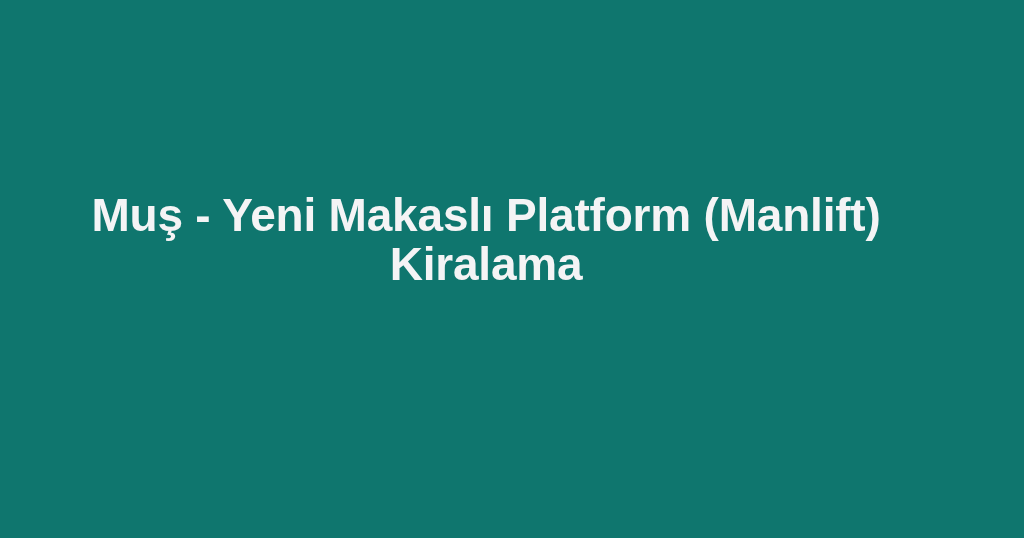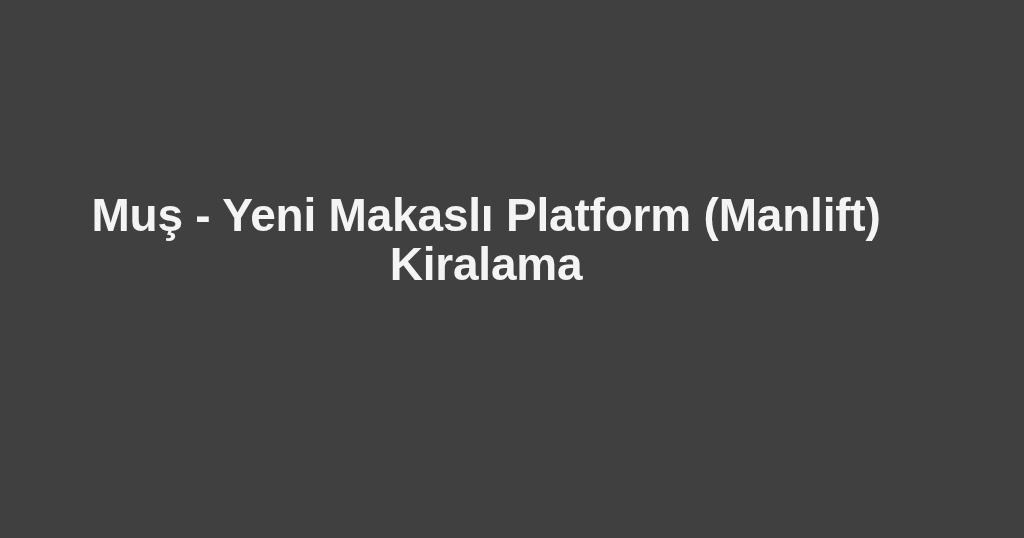--- a/index.html
+++ b/index.html
@@ -46,20 +46,20 @@
     letter-spacing: -0.2px;
     text-align: center;
     color: #f4f4f5;
     word-wrap: break-word;
     text-rendering: optimizeLegibility;
   }
 </style>
 </head>
 <body style="background-color: rgb(10, 49, 120);">
 
-<div class="og-card" style="background-color: #404040; padding-left: 28px;">
+<div class="og-card" style="background-color: #0f766e; padding-left: 28px;">
 
   <div class="og-card__inner">
 
     <h1 class="og-card__title" style="color: rgb(244, 244, 245);">Muş - Yeni Makaslı Platform (Manlift) Kiralama</h1>
 
   </div>
 </div>
 
 </body></html>

